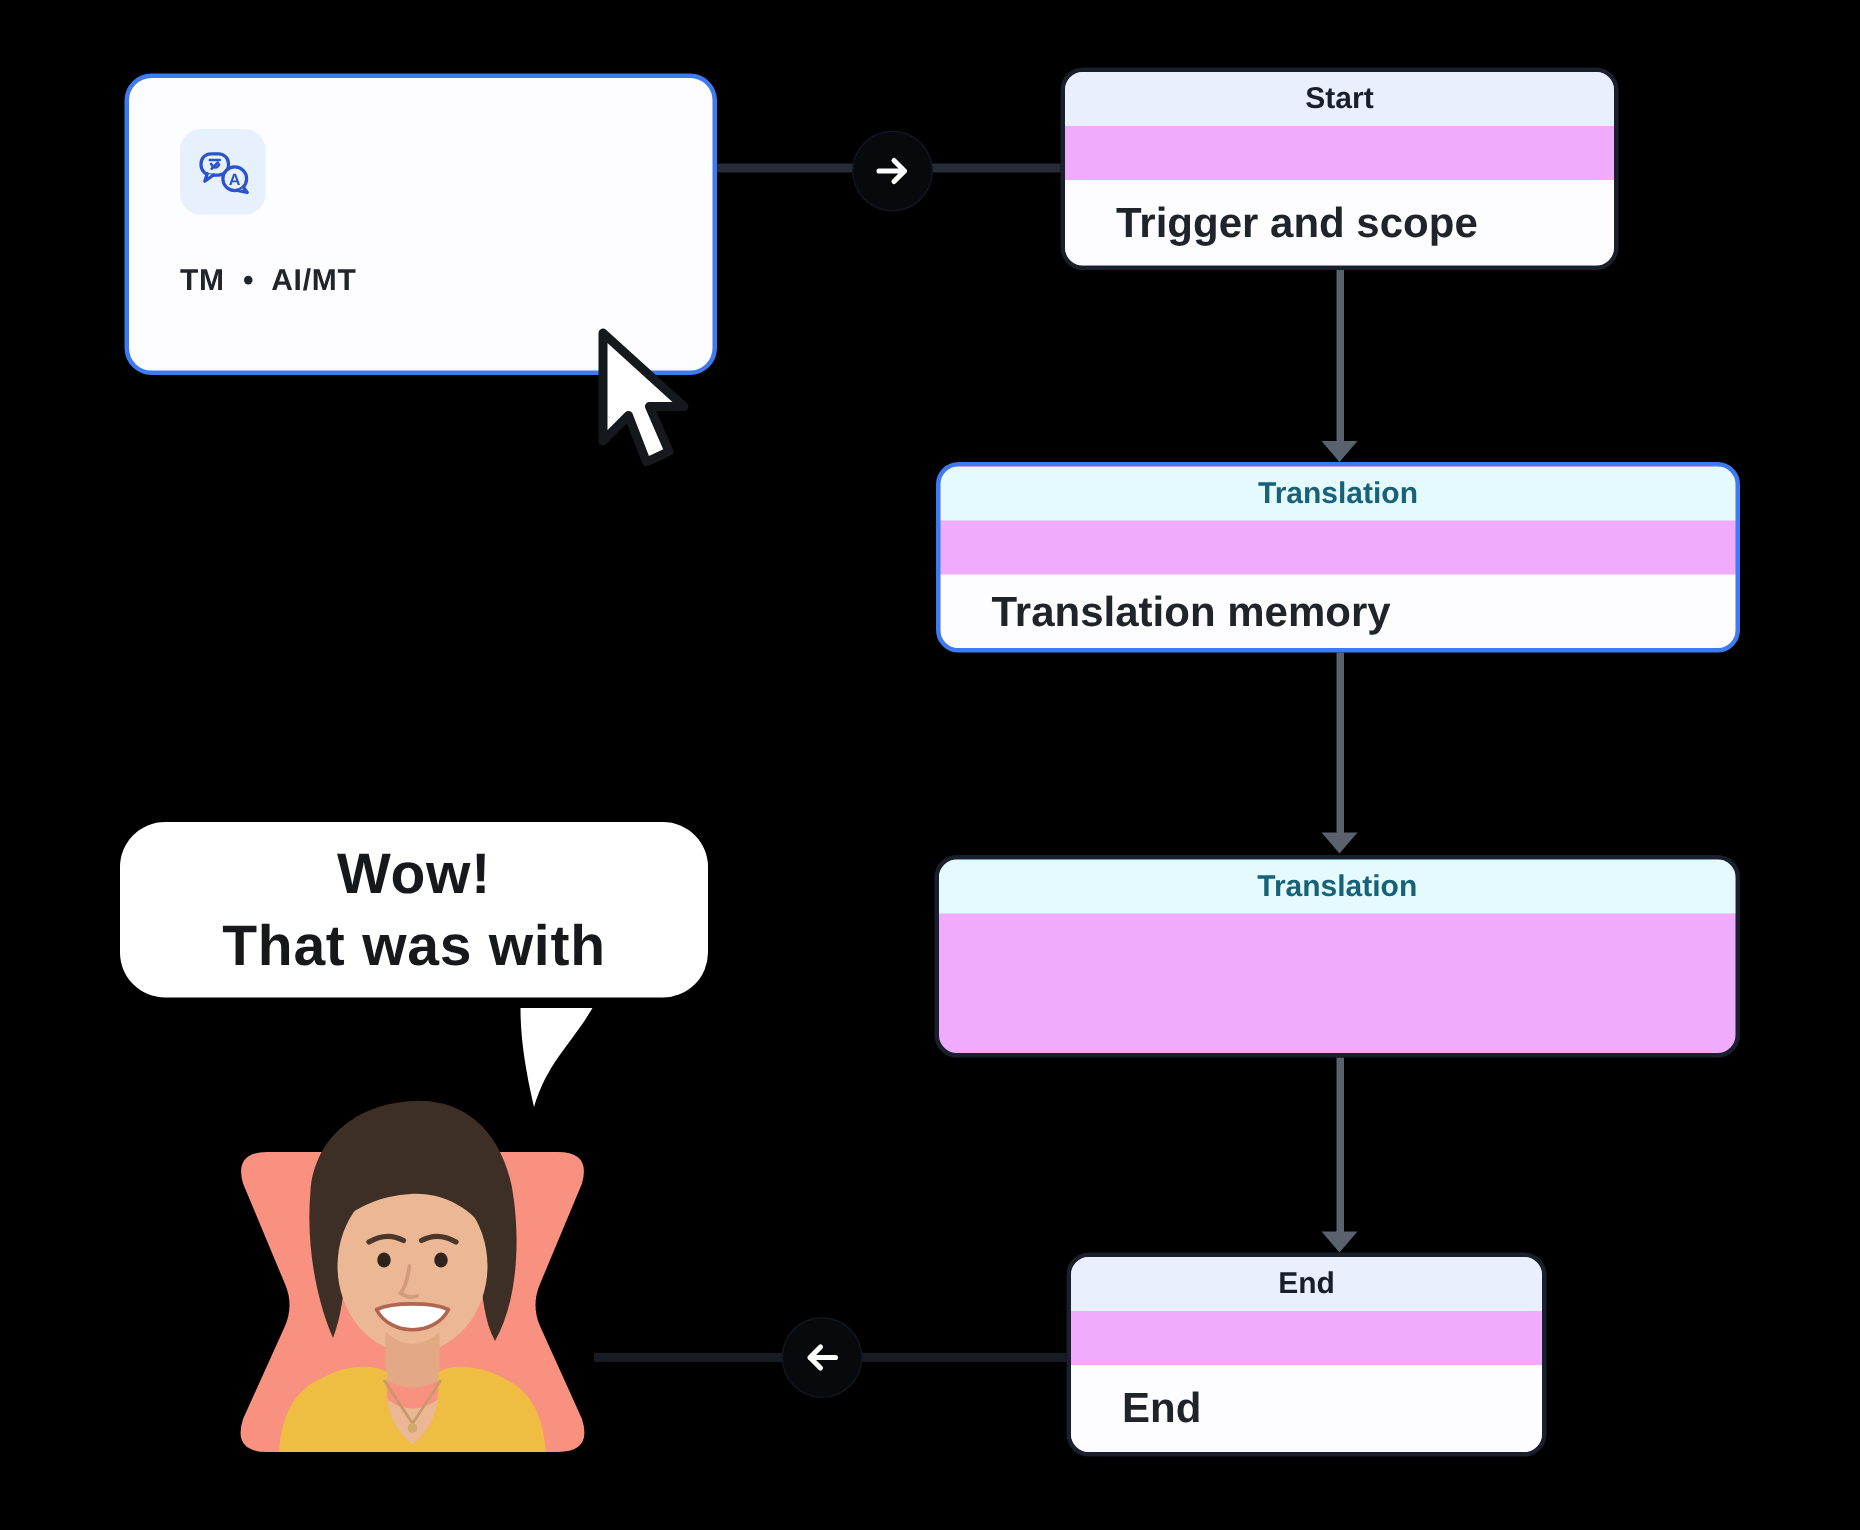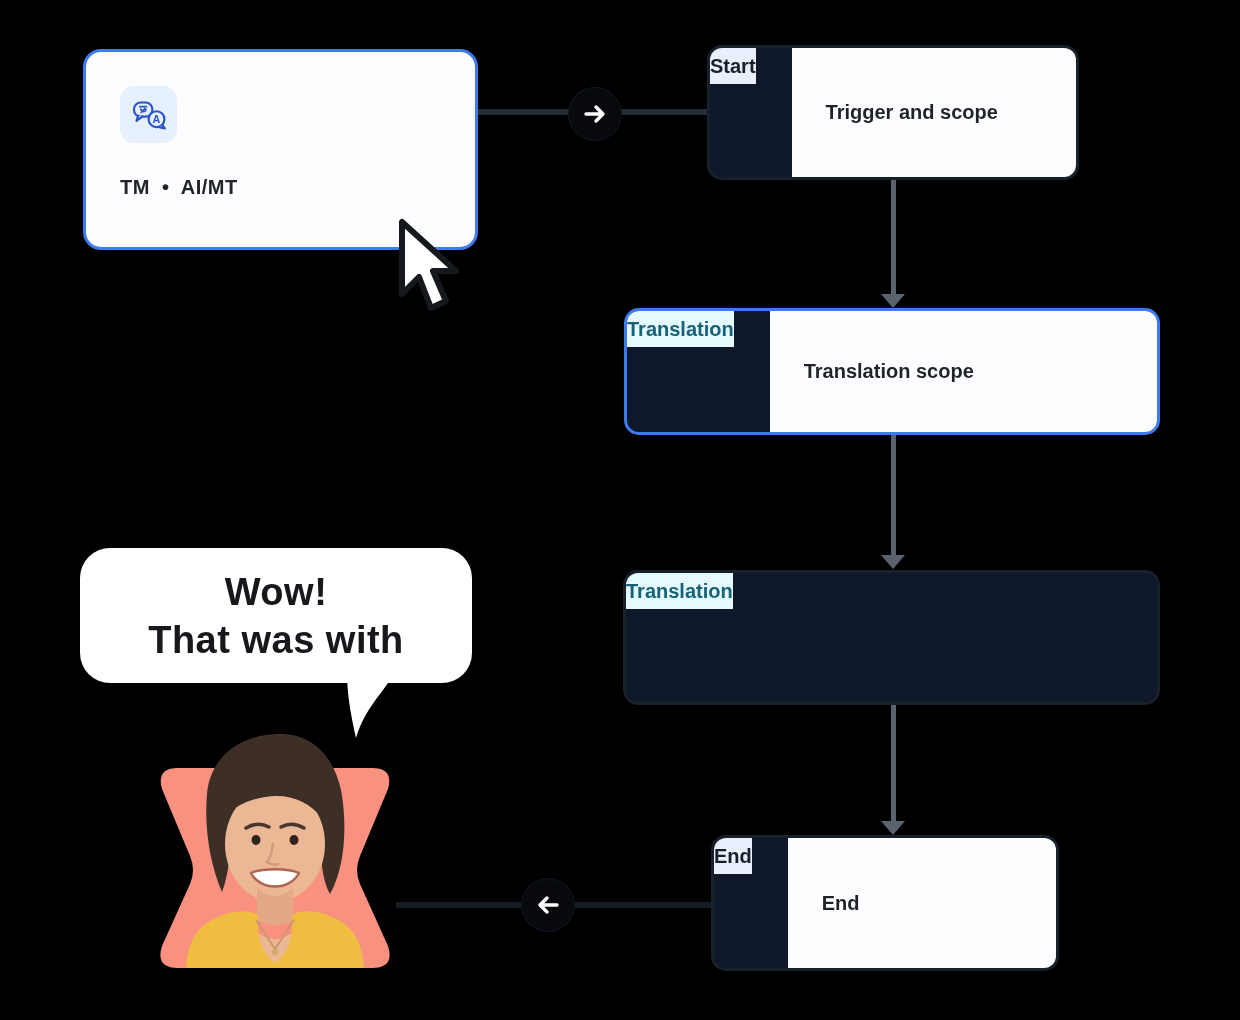--- a/index.html
+++ b/index.html
@@ -16,38 +16,38 @@
     position:absolute;left:34px;top:34px;width:57px;height:57px;border-radius:14px;
     background:#e7f0fd;display:flex;align-items:center;justify-content:center;
   }
   .source-label{
     position:absolute;left:34px;top:124px;font-size:20px;font-weight:700;color:#20242b;
     letter-spacing:.5px;word-spacing:6px;
   }
   
   .node{
     position:absolute;border-radius:15px;box-sizing:border-box;overflow:hidden;
-    display:flex;flex-direction:row;background:#0f172a;gap:36px;
+    display:flex;flex-direction:column;background:#f0abfc;gap:36px;
   }
   .border-dark{border:3px solid #18202c;}
   .border-blue{border:3px solid #3c7bf2;}
   .node-header{
     height:36px;flex:0 0 36px;display:flex;align-items:center;justify-content:center;
     font-size:20px;font-weight:700;
   }
   .header-periwinkle{background:#e9effc;color:#181f2a;}
   .header-cyan{background:#e4fafd;color:#186279;}
   .node-body{
     flex:1;display:flex;align-items:center;padding:0 34px;background:#fdfdff;
-    font-size:20px;font-weight:700;color:#1f242b;
+    font-size:28px;font-weight:700;color:#1f242b;
   }
   #node-start{left:707px;top:45px;width:372px;height:135px;}
   #node-tm{left:624px;top:308px;width:536px;height:127px;}
   #node-ai{left:623px;top:570px;width:537px;height:135px;}
-  #node-end{left:711px;top:835px;width:348px;height:136px;}
+  #node-end{left:711px;top:835px;width:320px;height:136px;}
   
   .h-line{position:absolute;height:6px;}
   #line-source-start{left:478px;top:109px;width:229px;background:#252c38;}
   #line-end-person{left:396px;top:902px;width:315px;background:#161b24;}
   .v-line{position:absolute;width:5px;background:#5a636d;left:891px;}
   #vline-1{top:180px;height:116px;}
   #vline-2{top:435px;height:122px;}
   #vline-3{top:705px;height:118px;}
   .arrow-head{
     position:absolute;left:881px;width:0;height:0;
@@ -56,21 +56,21 @@
   }
   #head-1{top:294px;} #head-2{top:555px;} #head-3{top:821px;}
   .badge{
     position:absolute;width:52px;height:52px;border-radius:50%;background:#07090d;
     display:flex;align-items:center;justify-content:center;box-shadow:0 0 0 1px #101722;
   }
   #badge-right{left:569px;top:88px;}
   #badge-left{left:522px;top:879px;}
   
   .speech-bubble{
-    position:absolute;left:80px;top:548px;width:392px;height:135px;background:#ffffff;
+    position:absolute;left:80px;top:548px;width:392px;height:117px;background:#ffffff;
     border-radius:30px;display:flex;flex-direction:column;align-items:center;justify-content:center;
     color:#17181c;font-weight:600;
   }
   .bubble-line{font-size:38px;line-height:48px;letter-spacing:.5px;}
   .bubble-tail{position:absolute;left:325px;top:670px;}
   
   .person{position:absolute;left:150px;top:732px;}
   .cursor{position:absolute;left:392px;top:218px;}
 </style>
 </head>
@@ -117,21 +117,21 @@
     </svg>
   </div>
 
   <div class="node border-dark" id="node-start">
     <div class="node-header header-periwinkle">Start</div>
     <div class="node-body">Trigger and scope</div>
   </div>
 
   <div class="node border-blue" id="node-tm">
     <div class="node-header header-cyan">Translation</div>
-    <div class="node-body">Translation scope</div>
+    <div class="node-body">Translation memory</div>
   </div>
 
   <div class="node border-dark" id="node-ai">
     <div class="node-header header-cyan">Translation</div>
   </div>
 
   <div class="node border-dark" id="node-end">
     <div class="node-header header-periwinkle">End</div>
     <div class="node-body">End</div>
   </div>

